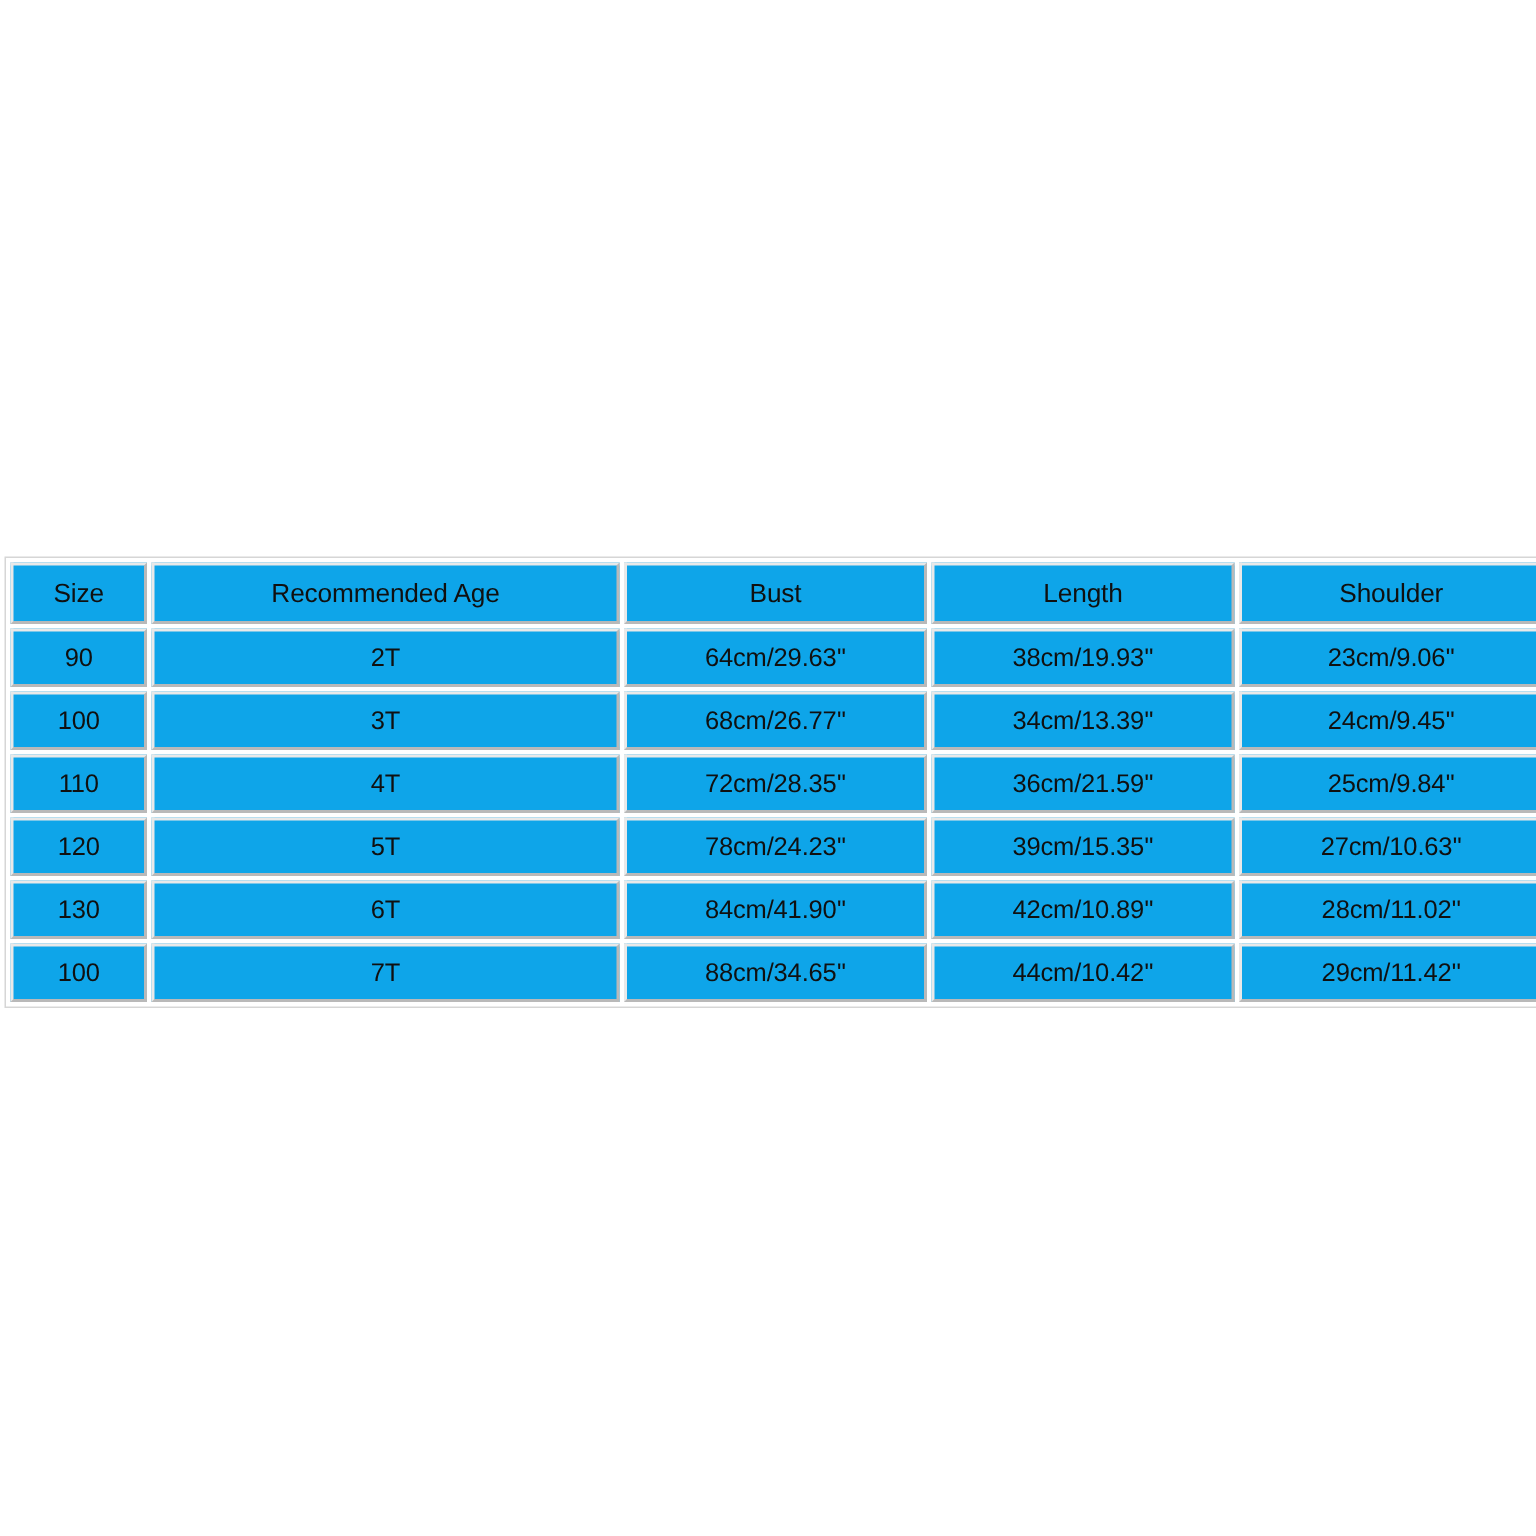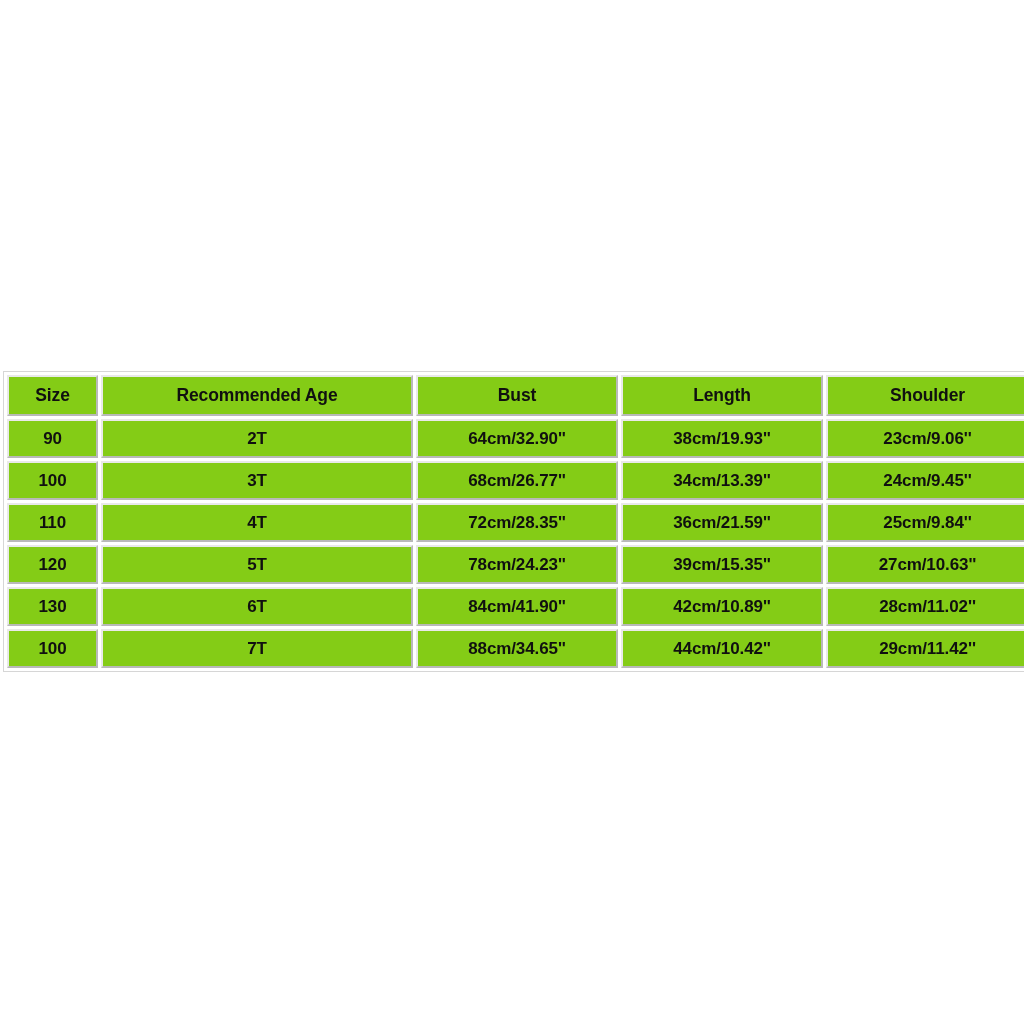--- a/index.html
+++ b/index.html
@@ -27,27 +27,27 @@
     width: 1018px;
     border-collapse: separate;
     border-spacing: 3px;
     background: #ffffff;
     border: 1px solid #d6d6d6;
     table-layout: fixed;
   }
 
   table.size-chart td,
   table.size-chart th {
-    background: #84cc16;
+    background: #0ea5e9;
     border: 2px solid;
     border-color: #e9e9e9 #b9b9b9 #b9b9b9 #e9e9e9;
     text-align: center;
     vertical-align: middle;
     color: #101010;
-    font-weight: 700;
+    font-weight: 400;
     font-size: 17px;
     letter-spacing: -0.1px;
     padding: 0;
     white-space: nowrap;
     overflow: hidden;
   }
 
   table.size-chart thead th {
     height: 37px;
     font-size: 17.5px;
@@ -82,21 +82,21 @@
         <th>Recommended Age</th>
         <th>Bust</th>
         <th>Length</th>
         <th>Shoulder</th>
       </tr>
     </thead>
     <tbody>
       <tr>
         <td>90</td>
         <td>2T</td>
-        <td>64cm/32.90''</td>
+        <td>64cm/29.63''</td>
         <td>38cm/19.93''</td>
         <td>23cm/9.06''</td>
       </tr>
       <tr>
         <td>100</td>
         <td>3T</td>
         <td>68cm/26.77''</td>
         <td>34cm/13.39''</td>
         <td>24cm/9.45''</td>
       </tr>

